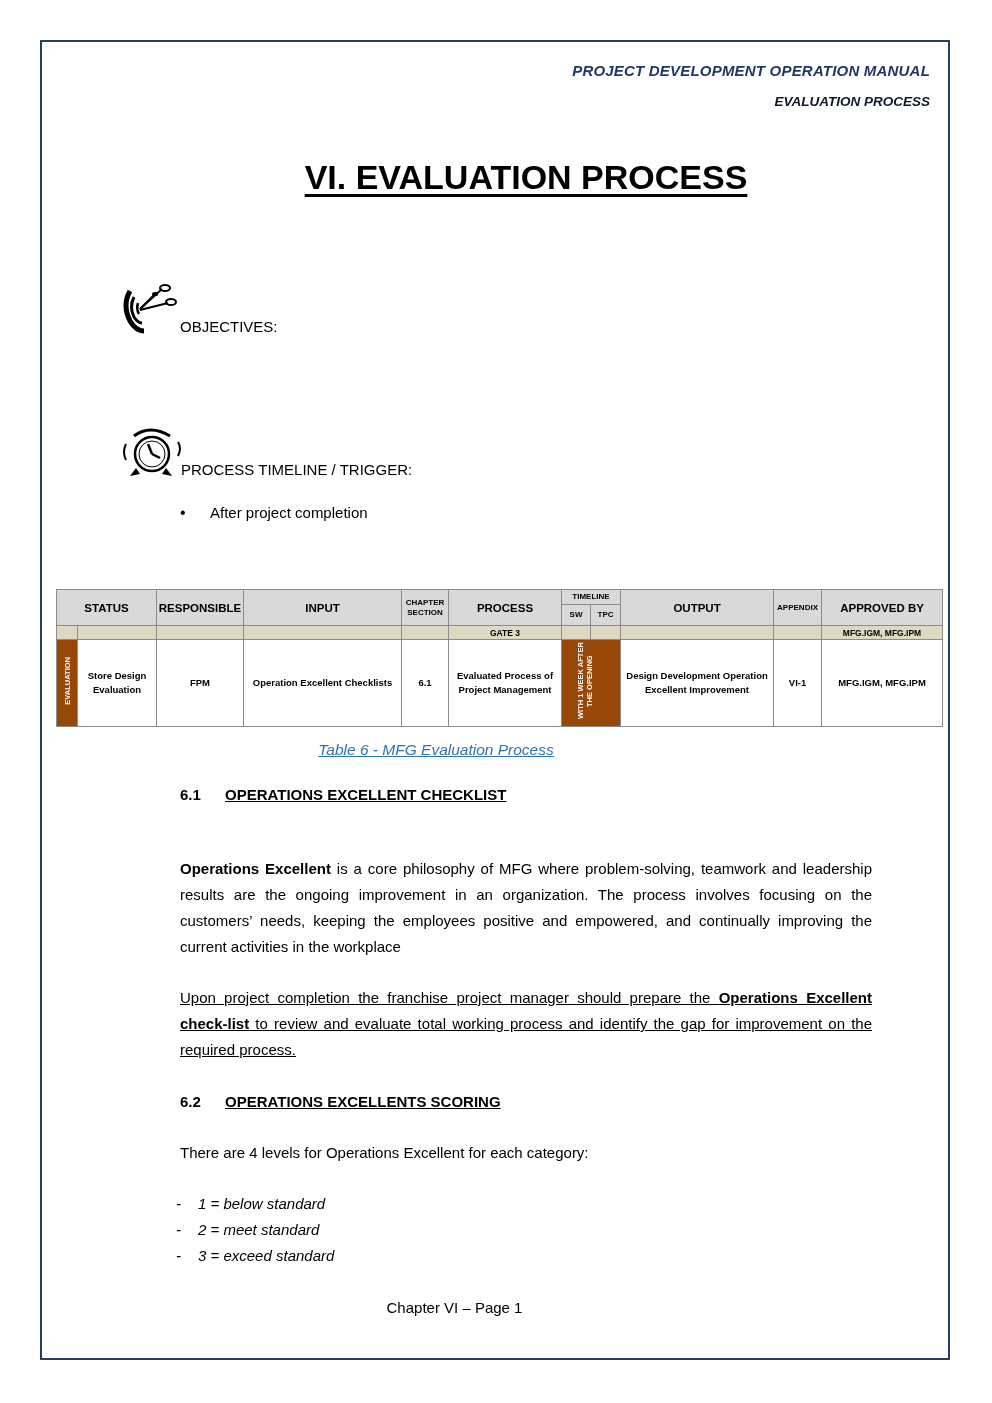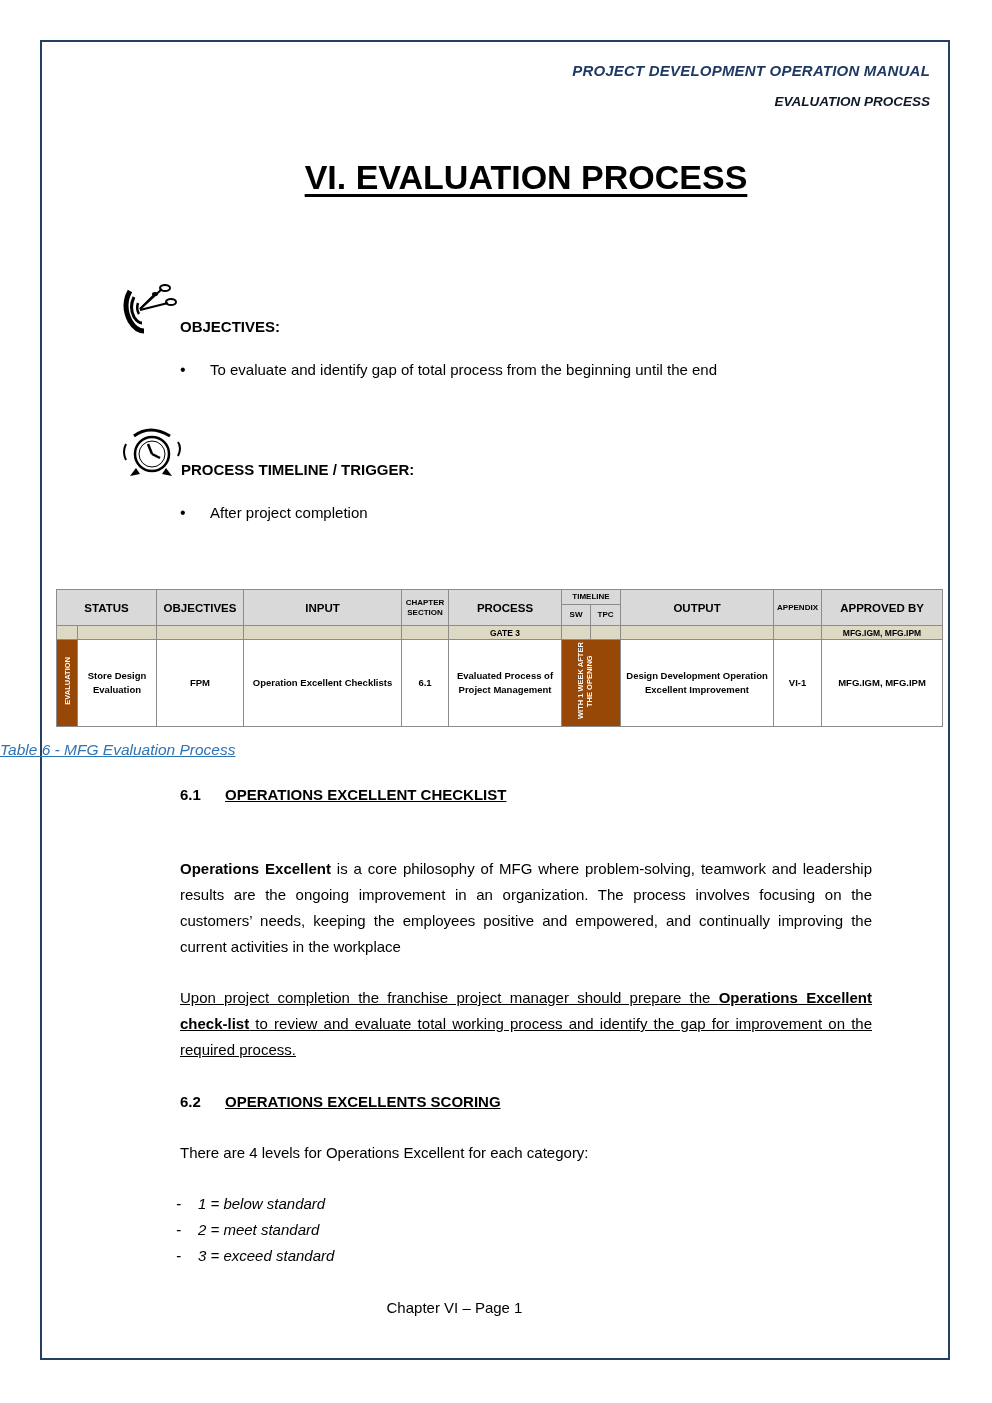--- a/index.html
+++ b/index.html
@@ -8,36 +8,36 @@
   .page-border { position: absolute; left: 40px; top: 40px; width: 910px; height: 1320px;
                  border: 2px solid #243f60; box-sizing: border-box; }
   .hdr1 { position: absolute; right: 62px; top: 62px; font-size: 15px; font-weight: bold;
           font-style: italic; color: #1f3864; letter-spacing: 0.2px; }
   .hdr2 { position: absolute; right: 62px; top: 94px; font-size: 13.5px; font-weight: bold;
           font-style: italic; color: #0f172a; }
   .title { position: absolute; left: 0; width: 1052px; top: 158px; text-align: center;
            font-size: 34px; font-weight: bold; }
   .title span { text-decoration: underline; text-decoration-thickness: 3px; text-underline-offset: 5px; }
   .icon { position: absolute; }
-  .sec-label { position: absolute; font-size: 15px; font-weight: bold; }
+  .sec-label { position: absolute; font-size: 15px; font-weight: normal; }
   ul.bullets { position: absolute; margin: 0; padding: 0; list-style: none; font-size: 15px; }
   ul.bullets li { position: relative; padding-left: 30px; height: 27px; line-height: 27px; }
   ul.bullets li::before { content: "\2022"; position: absolute; left: 0; font-size: 16px; }
   table.proc { position: absolute; left: 56px; top: 589px; width: 886px; border-collapse: collapse;
                table-layout: fixed; font-family: "Liberation Sans", sans-serif; }
   table.proc td { border: 1px solid #8c8c8c; text-align: center; vertical-align: middle;
                   font-weight: bold; padding: 0; overflow: hidden; }
   .h { background: #d9d9d9; font-size: 11.5px; }
   .hs { background: #d9d9d9; font-size: 8px; line-height: 10px; }
   .gate td { background: #ddd9c3; font-size: 8.5px; height: 13px; }
   .data td { font-size: 9.5px; height: 72px; line-height: 14px; }
   .brown { background: #974706 !important; color: #fff; }
   .vert { writing-mode: vertical-rl; transform: rotate(180deg); display: inline-block;
           font-size: 7.5px; line-height: 9px; }
-  .caption { position: absolute; left: 0; width: 872px; top: 741px; text-align: left;
+  .caption { position: absolute; left: 0; width: 872px; top: 741px; text-align: center;
              font-size: 15.5px; font-style: italic; color: #2e74b5; }
   .caption span { text-decoration: underline; }
   .h2 { position: absolute; left: 180px; font-size: 15px; font-weight: bold; }
   .h2 .num { display: inline-block; width: 45px; }
   .h2 .txt { text-decoration: underline; }
   .para { position: absolute; left: 180px; width: 692px; font-size: 15px; line-height: 26px;
           text-align: justify; }
   .dash-list { position: absolute; left: 176px; margin: 0; padding: 0; list-style: none; font-size: 15px; font-style: italic; }
   .dash-list li { height: 26px; line-height: 26px; }
   .dash-list .d { display: inline-block; width: 22px; }
@@ -61,21 +61,20 @@
     <line x1="20" y1="26" x2="42" y2="6" stroke="#000" stroke-width="2"></line>
     <line x1="20" y1="26" x2="34" y2="12" stroke="#000" stroke-width="2"></line>
     <line x1="20" y1="27" x2="48" y2="20" stroke="#000" stroke-width="2"></line>
     <ellipse cx="45" cy="5" rx="5" ry="3" fill="none" stroke="#000" stroke-width="2"></ellipse>
     <ellipse cx="51" cy="19" rx="5" ry="3" fill="none" stroke="#000" stroke-width="2"></ellipse>
     <ellipse cx="35" cy="11" rx="3" ry="2" fill="#000"></ellipse>
   </svg>
 </div>
 <div class="sec-label" style="left:180px; top:318px;">OBJECTIVES:</div>
 <ul class="bullets" style="left:180px; top:356px;">
-  <li>To evaluate and identify gap of total process from the beginning until the end</li>
 </ul>
 
 <div class="icon" style="left:120px; top:426px;">
   <svg width="62" height="52" viewBox="0 0 62 52">
     <path d="M14 10 Q30 -2 50 10" stroke="#000" stroke-width="3" fill="none"></path>
     <circle cx="32" cy="28" r="17" fill="#fff" stroke="#000" stroke-width="2.5"></circle>
     <circle cx="32" cy="28" r="13" fill="none" stroke="#000" stroke-width="1"></circle>
     <line x1="32" y1="28" x2="28" y2="18" stroke="#000" stroke-width="2.5"></line>
     <line x1="32" y1="28" x2="40" y2="32" stroke="#000" stroke-width="2.5"></line>
     <path d="M6 18 Q2 26 6 34" stroke="#000" stroke-width="2" fill="none"></path>
@@ -99,21 +98,21 @@
       <col style="width:113px">
       <col style="width:29px">
       <col style="width:30px">
     <col style="width:153px">
       <col style="width:48px">
       <col style="width:121px">
   </colgroup>
   <tbody>
       <tr>
     <td class="h" colspan="2" rowspan="2" style="height:35px;">STATUS</td>
-    <td class="h" rowspan="2">OBJECTIVES</td>
+    <td class="h" rowspan="2">RESPONSIBLE</td>
     <td class="h" rowspan="2">INPUT</td>
     <td class="hs" rowspan="2"><span>CHAPTER</span><br><span>SECTION</span></td>
     <td class="h" rowspan="2">PROCESS</td>
     <td class="hs" colspan="2" style="height:14px;">TIMELINE</td>
     <td class="h" rowspan="2">OUTPUT</td>
     <td class="hs" rowspan="2">APPENDIX</td>
     <td class="h" rowspan="2">APPROVED BY</td>
   </tr>
   <tr>
     <td class="hs" style="height:20px;">SW</td>

